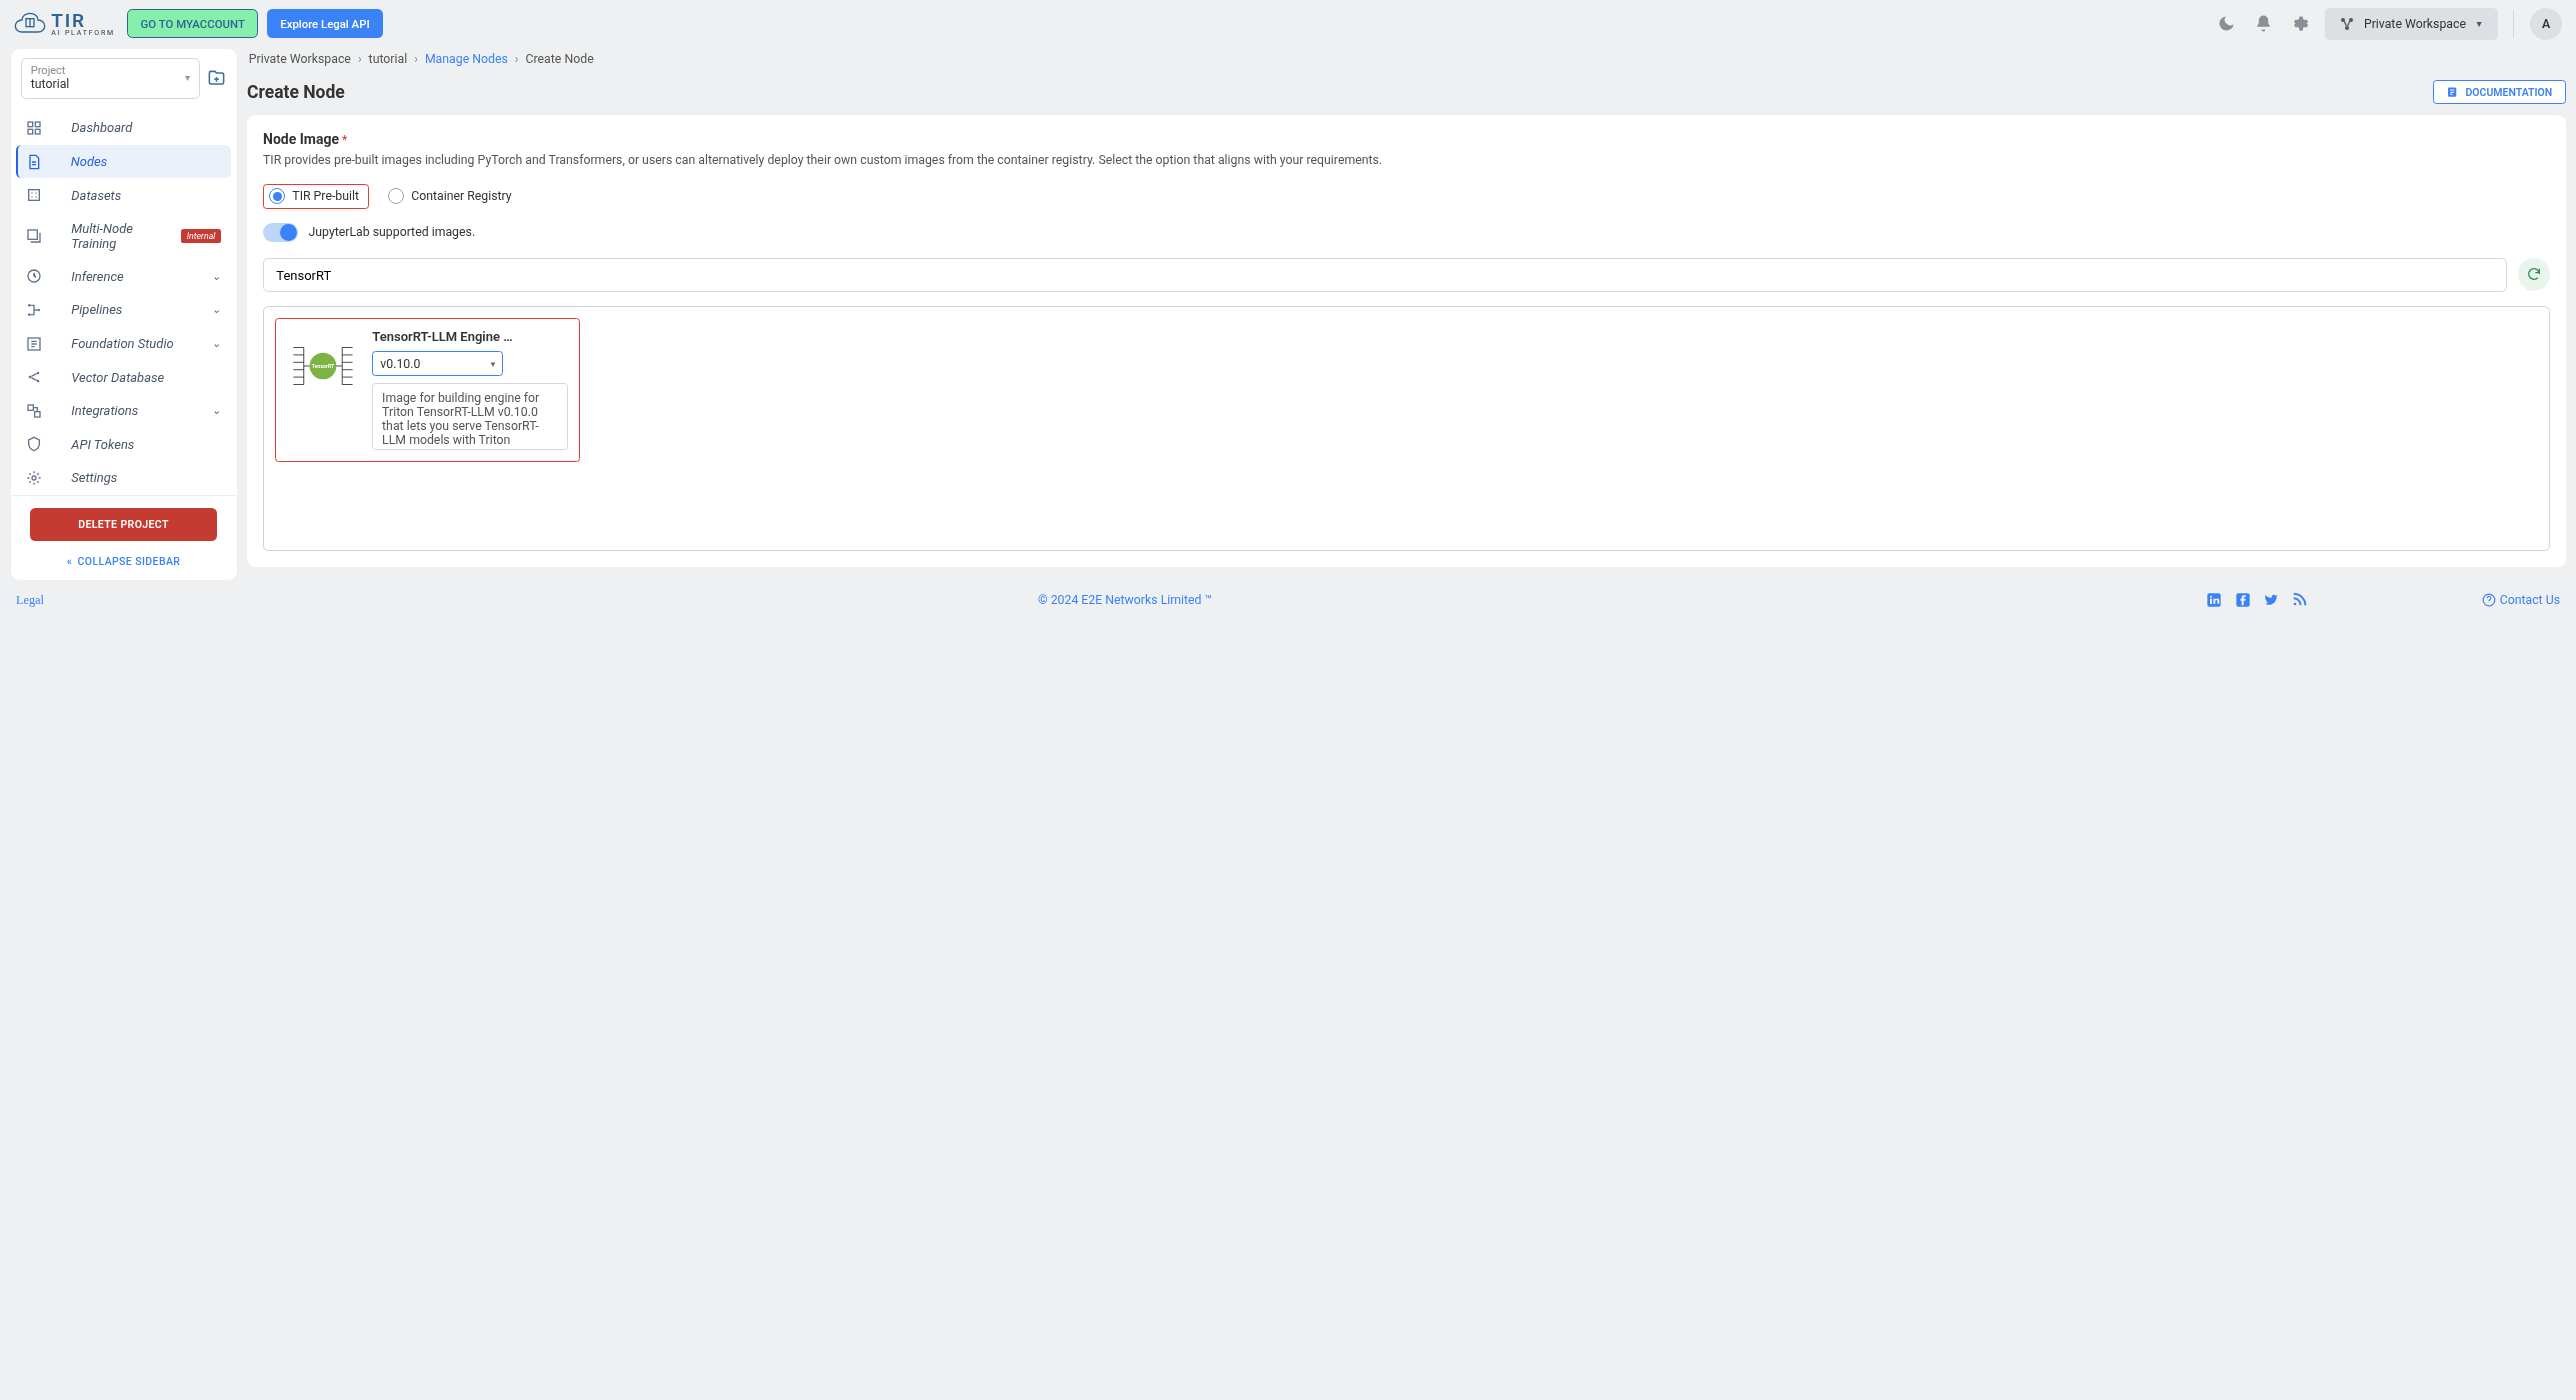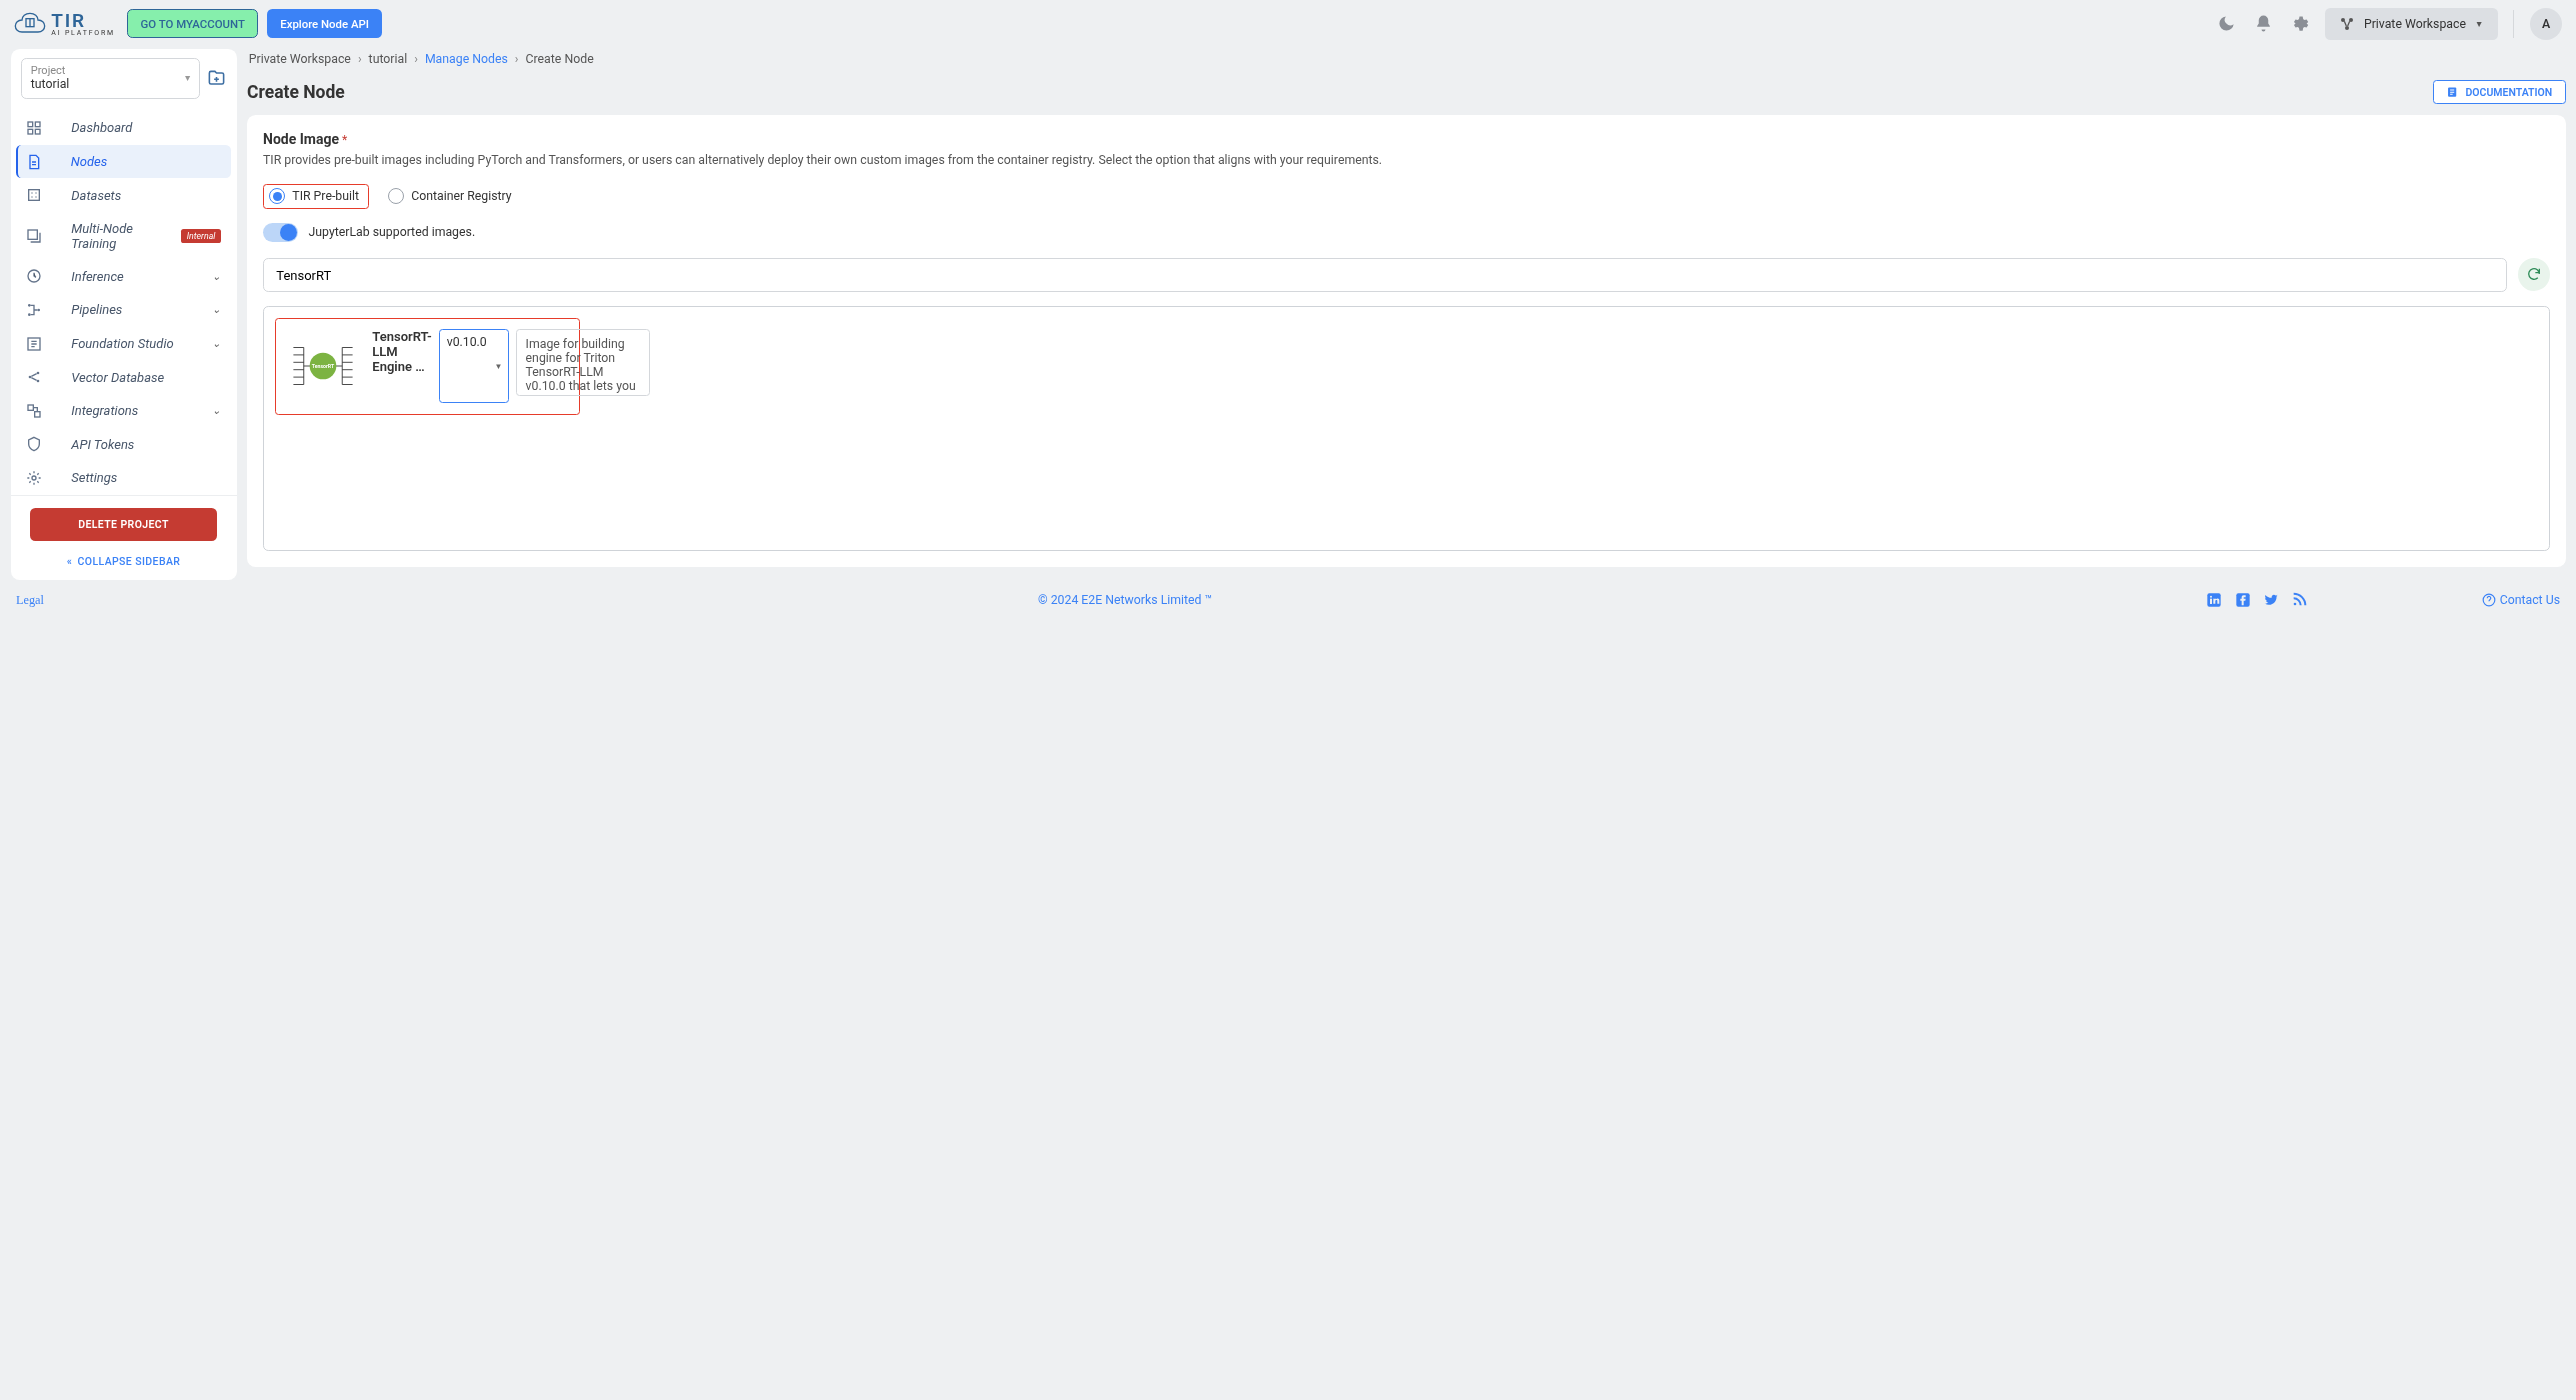--- a/index.html
+++ b/index.html
@@ -70,21 +70,21 @@
 .toggle { width: 35px; height: 19px; background: #bcd6f8; border-radius: 9.6px; position: relative; cursor:pointer; }
 .toggle .knob { position: absolute; right: 0.9px; top: 0.9px; width: 17.5px; height: 17.5px; background: #3b82f6; border-radius: 50%; }
 
 .search-row { display:flex; gap:10.5px; margin-top: 16px; }
 .search-input { flex:1; border:0.9px solid #d4d7db; border-radius:5.3px; padding:8.8px 12.3px; font-size:13px; }
 .refresh { width:32px; height:33px; border-radius:50%; background:#e9f4ec; display:flex; align-items:center; justify-content:center; color:#2e8b57; cursor:pointer; }
 
 .images-box { border: 0.9px solid #cfd3d8; border-radius: 5.3px; margin-top: 14px; min-height: 245px; padding: 10.5px; }
 .image-card { border: 1.8px solid #e63b2a; border-radius: 3.5px; width: 305px; padding: 10.5px; display: flex; gap: 12.3px; }
 .img-thumb { width: 74px; height: 74px; display:flex; align-items:center; justify-content:center; }
-.img-right { flex:1; display:flex; flex-direction:row; gap:7px; }
+.img-right { flex:1; display:flex; flex-direction:column; gap:7px; }
 .img-title { font-size: 13px; font-weight: 600; }
 .ver-select { border:0.9px solid #3b82f6; border-radius:3.5px; padding:4.4px 21px 4.4px 7px; font-size:12.3px; color:#333; width: 131px; position:relative; }
 .ver-select .caret { position:absolute; right:5.3px; top:50%; transform:translateY(-50%); font-size:8px; color:#666; }
 .img-desc { border:0.9px solid #d4d7db; border-radius:3.5px; padding: 7px 8.8px; font-size: 12.3px; color:#555; height: 67px; overflow:hidden; }
 
 .next-row { display:flex; justify-content:flex-end; margin-top: 17.5px; }
 
 
 .footer { display:flex; align-items:center; padding: 7px 16px; font-size: 12.3px; }
 .footer .left { color:#3b82f6; cursor:pointer;font-family:Liberation Serif, serif; }
@@ -104,21 +104,21 @@
       <rect x="18" y="12" width="12" height="12" fill="none" stroke="#2e6598" stroke-width="2"></rect>
       <line x1="24" y1="12" x2="24" y2="24" stroke="#2e6598" stroke-width="2"></line>
     </svg>
     <div class="logo-text">
       <span class="logo-title">TIR</span>
       <span class="logo-sub">AI PLATFORM</span>
     </div>
   </div>
   <button class="btn btn-outline">GO TO MYACCOUNT</button>
   <span style="width:8.8px"></span>
-  <button class="btn btn-primary">Explore Node API</button>
+  <button class="btn btn-primary">Explore Legal API</button>
   <div class="header-spacer"></div>
   <svg class="header-icon" viewBox="0 0 24 24">
       <path d="M21 12.8A9 9 0 1111.2 3a7 7 0 009.8 9.8z"></path>
     </svg>
   <svg class="header-icon" viewBox="0 0 24 24">
       <path d="M12 2a6 6 0 00-6 6v4l-2 3v1h16v-1l-2-3V8a6 6 0 00-6-6zm0 20a2.5 2.5 0 002.5-2.5h-5A2.5 2.5 0 0012 22z"></path>
     </svg>
   <svg class="header-icon" viewBox="0 0 24 24">
       <path d="M12 8a4 4 0 100 8 4 4 0 000-8zm9 4l2-2-2-3-2.7.6a7 7 0 00-1.6-1L16 3h-4l-.7 3.6a7 7 0 00-1.6 1L7 7 5 10l2 2-2 2 2 3 2.7-.6a7 7 0 001.6 1L12 21h4l.7-3.6a7 7 0 001.6-1L21 17l2-3-2-2z"></path>
     </svg>

